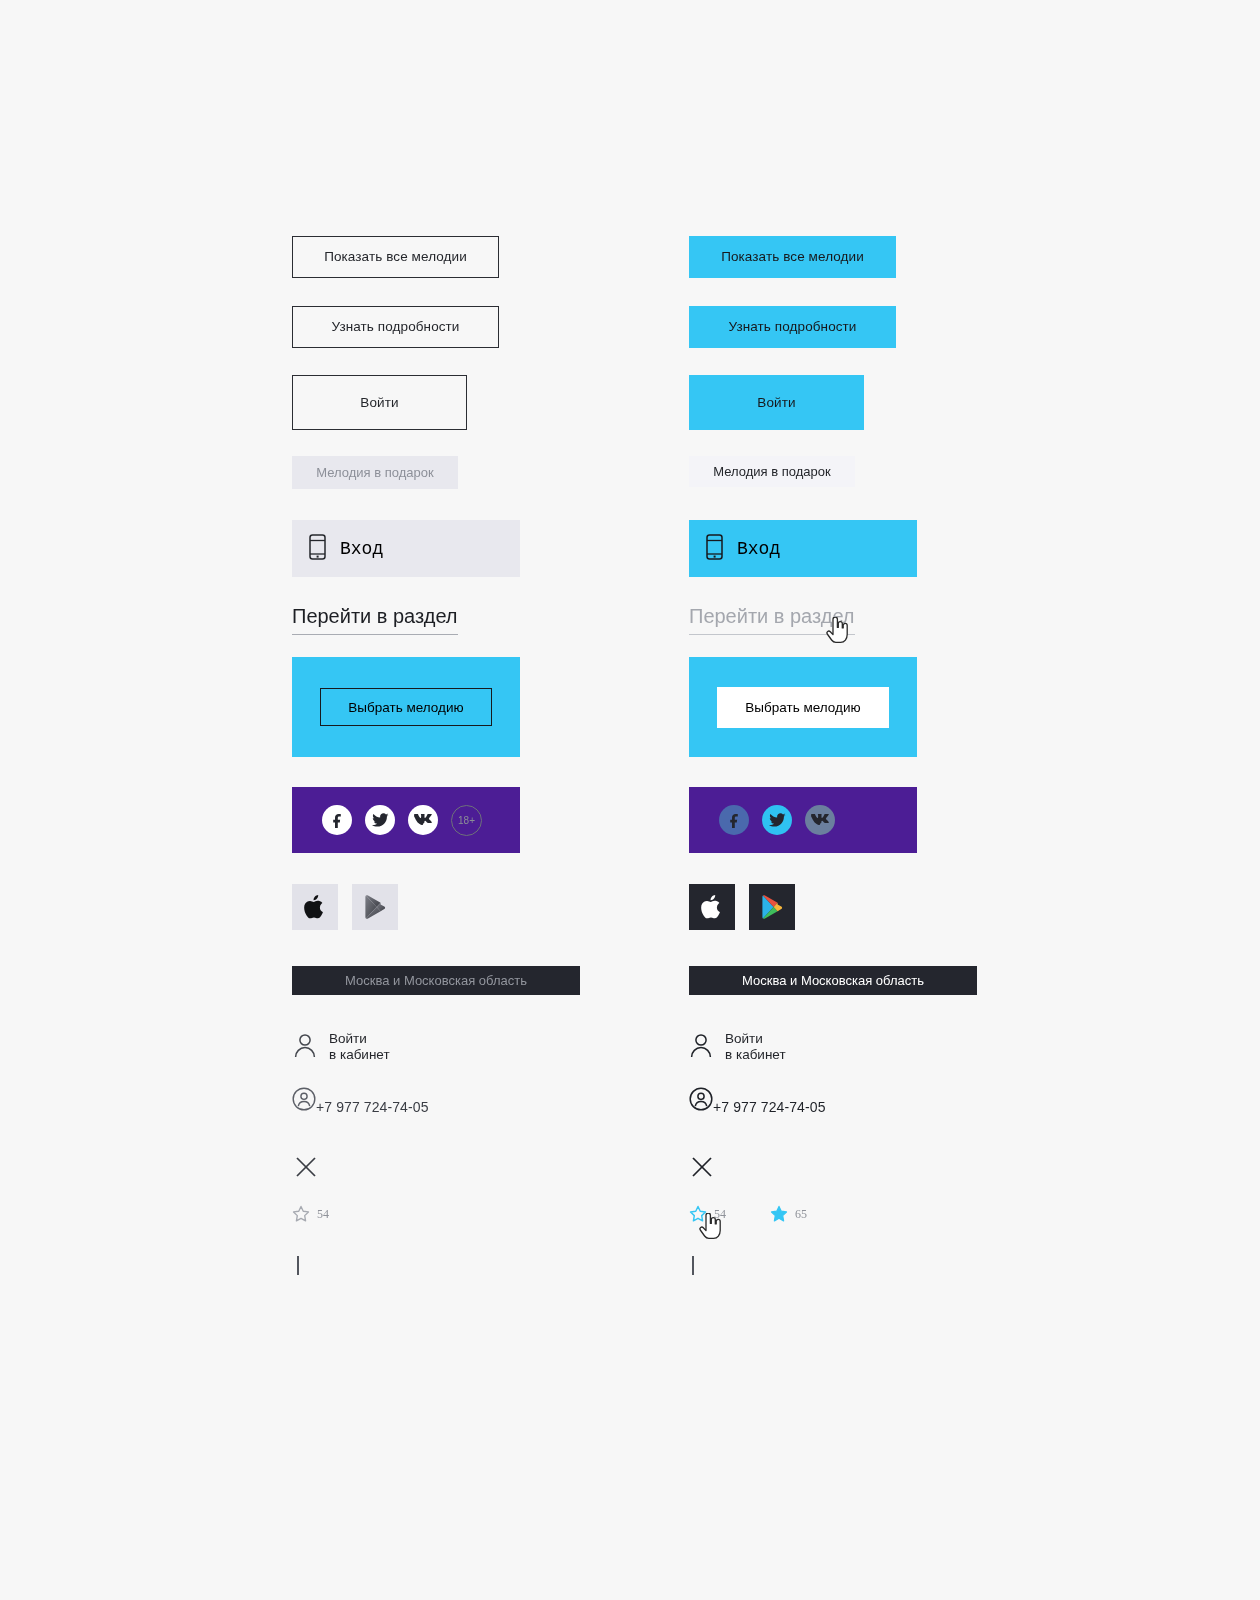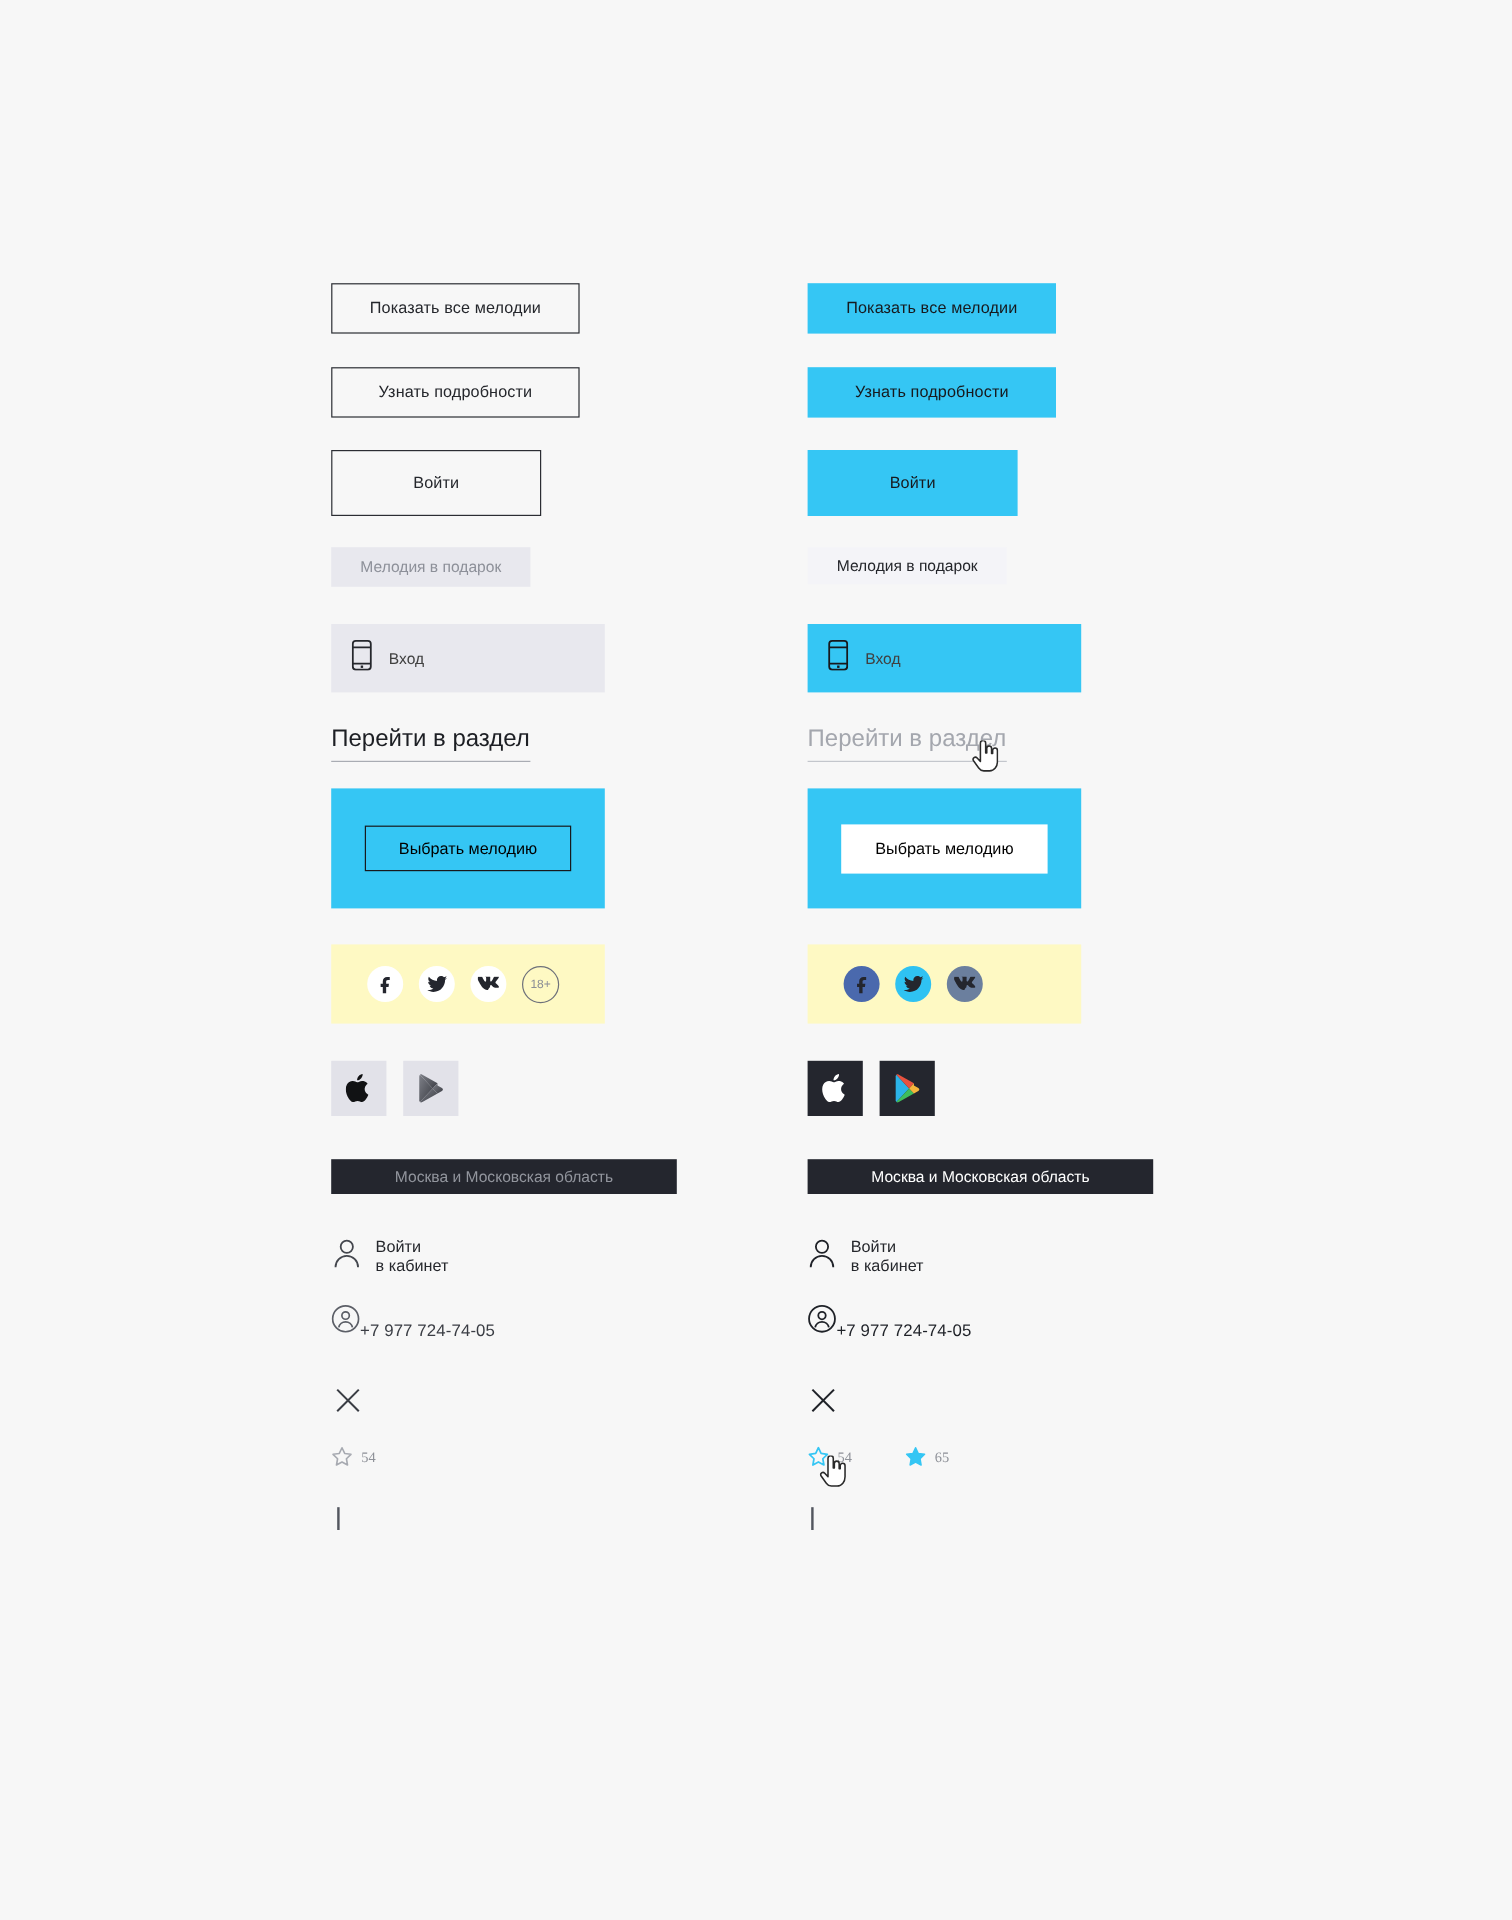--- a/index.html
+++ b/index.html
@@ -11,20 +11,21 @@
     height: 1600px;
     background: #f7f7f7;
     font-family: "Liberation Sans", sans-serif;
     position: relative;
     overflow: hidden;
     -webkit-font-smoothing: antialiased;
   }
   .stage {
     position: absolute;
     inset: 0;
+    margin-left: 16px;
   }
 
   
   .row { position: absolute; }
 
   
   .btn {
     box-sizing: border-box;
     display: flex;
     align-items: center;
@@ -58,21 +59,21 @@
   
   .entry {
     box-sizing: border-box;
     display: flex;
     align-items: center;
     gap: 14px;
     padding-left: 17px;
   }
   .entry.grey { background: #e8e8ee; }
   .entry.blue { background: #35c6f4; }
-  .entry .label { font-size: 13px; color: #404040; }
+  .entry .label { font-size: 18px; color: #000000; font-family: Liberation Mono, monospace; }
 
   
   .ulink {
     font-size: 20px;
     line-height: 1.1;
     padding-bottom: 7px;
     white-space: nowrap;
     display: inline-block;
   }
   .ulink.dark  { color: #1d1f24; border-bottom: 1.3px solid #a9acb3; }
@@ -94,21 +95,21 @@
     font-size: 13.5px;
     color: #000000;
     white-space: nowrap;
   }
   .promo-btn.outline { border: 1.8px solid #17191d; background: transparent; }
   .promo-btn.solid   { background: #ffffff; border: none; }
 
   
   .socialbar {
     box-sizing: border-box;
-    background: #fef9c3;
+    background: #4c1d95;
     display: flex;
     align-items: center;
     gap: 13px;
     padding-left: 30px;
   }
   .sc {
     width: 30px; height: 30px;
     border-radius: 50%;
     display: flex; align-items: center; justify-content: center;
   }

